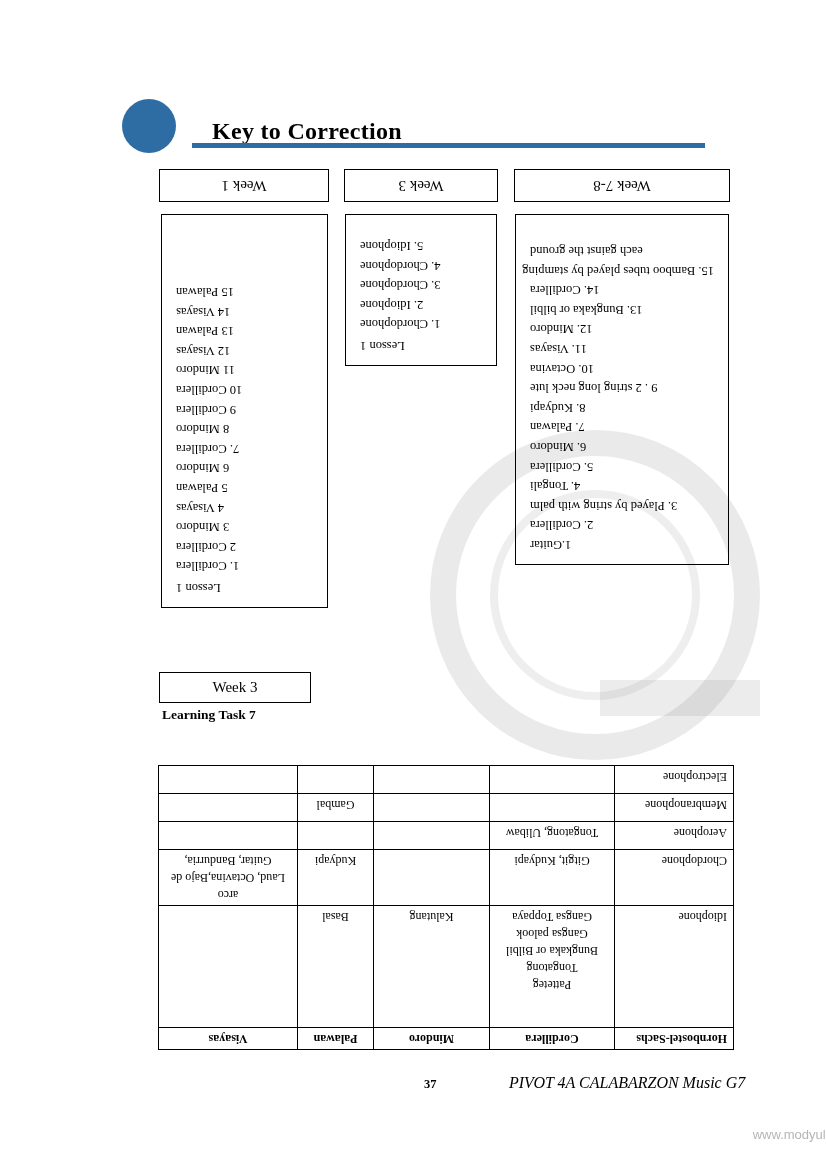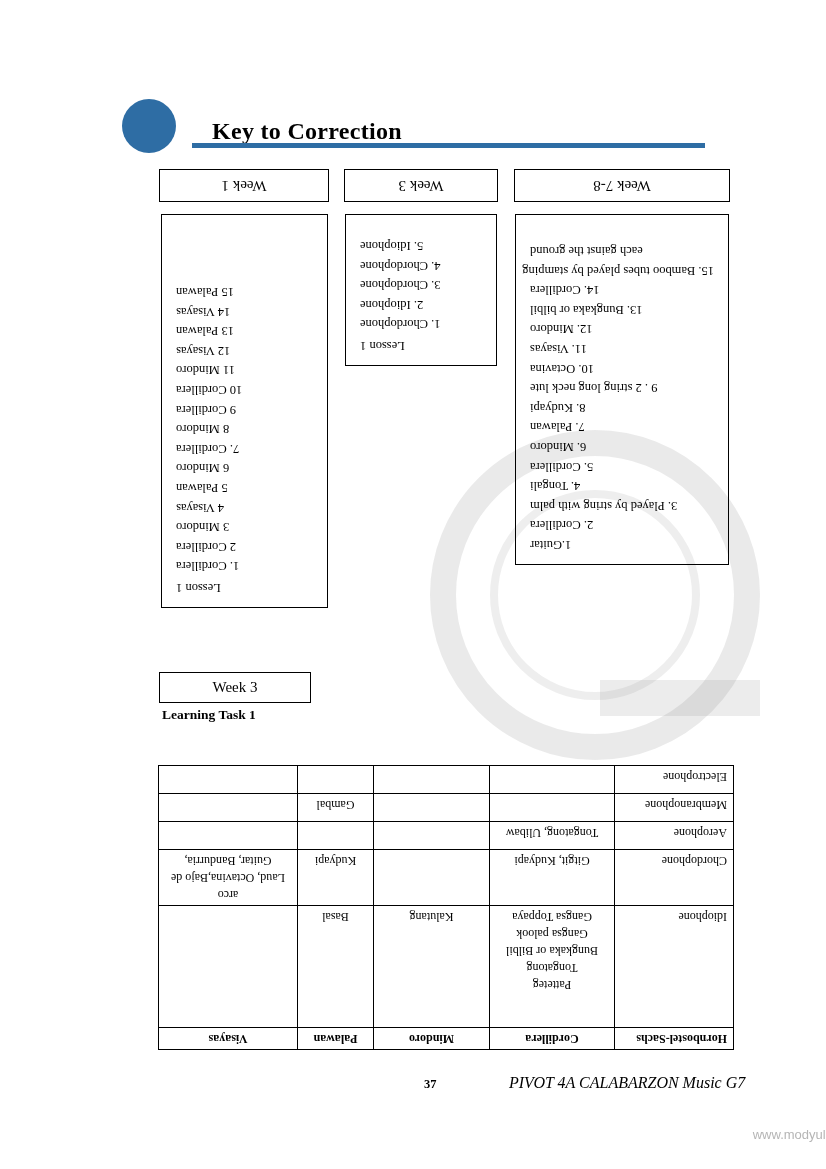--- a/index.html
+++ b/index.html
@@ -249,21 +249,21 @@
     <div>13. Bungkaka or bilbil</div>
     <div>14. Cordillera</div>
     <div>15. Bamboo tubes played by stamping</div>
     <div>each gainst the ground</div>
   </div>
 </div>
 
 <div class="titlebox" id="w3b-title">
   <span>Week 3</span>
 </div>
-<div id="lt-label">Learning Task 1</div>
+<div id="lt-label">Learning Task 7</div>
 
 <div id="tbl-wrap" class="flip">
   <table class="grid">
     <colgroup>
       <col style="width:119px">
       <col style="width:125px">
       <col style="width:116px">
       <col style="width:76px">
       <col style="width:139px">
     </colgroup>

